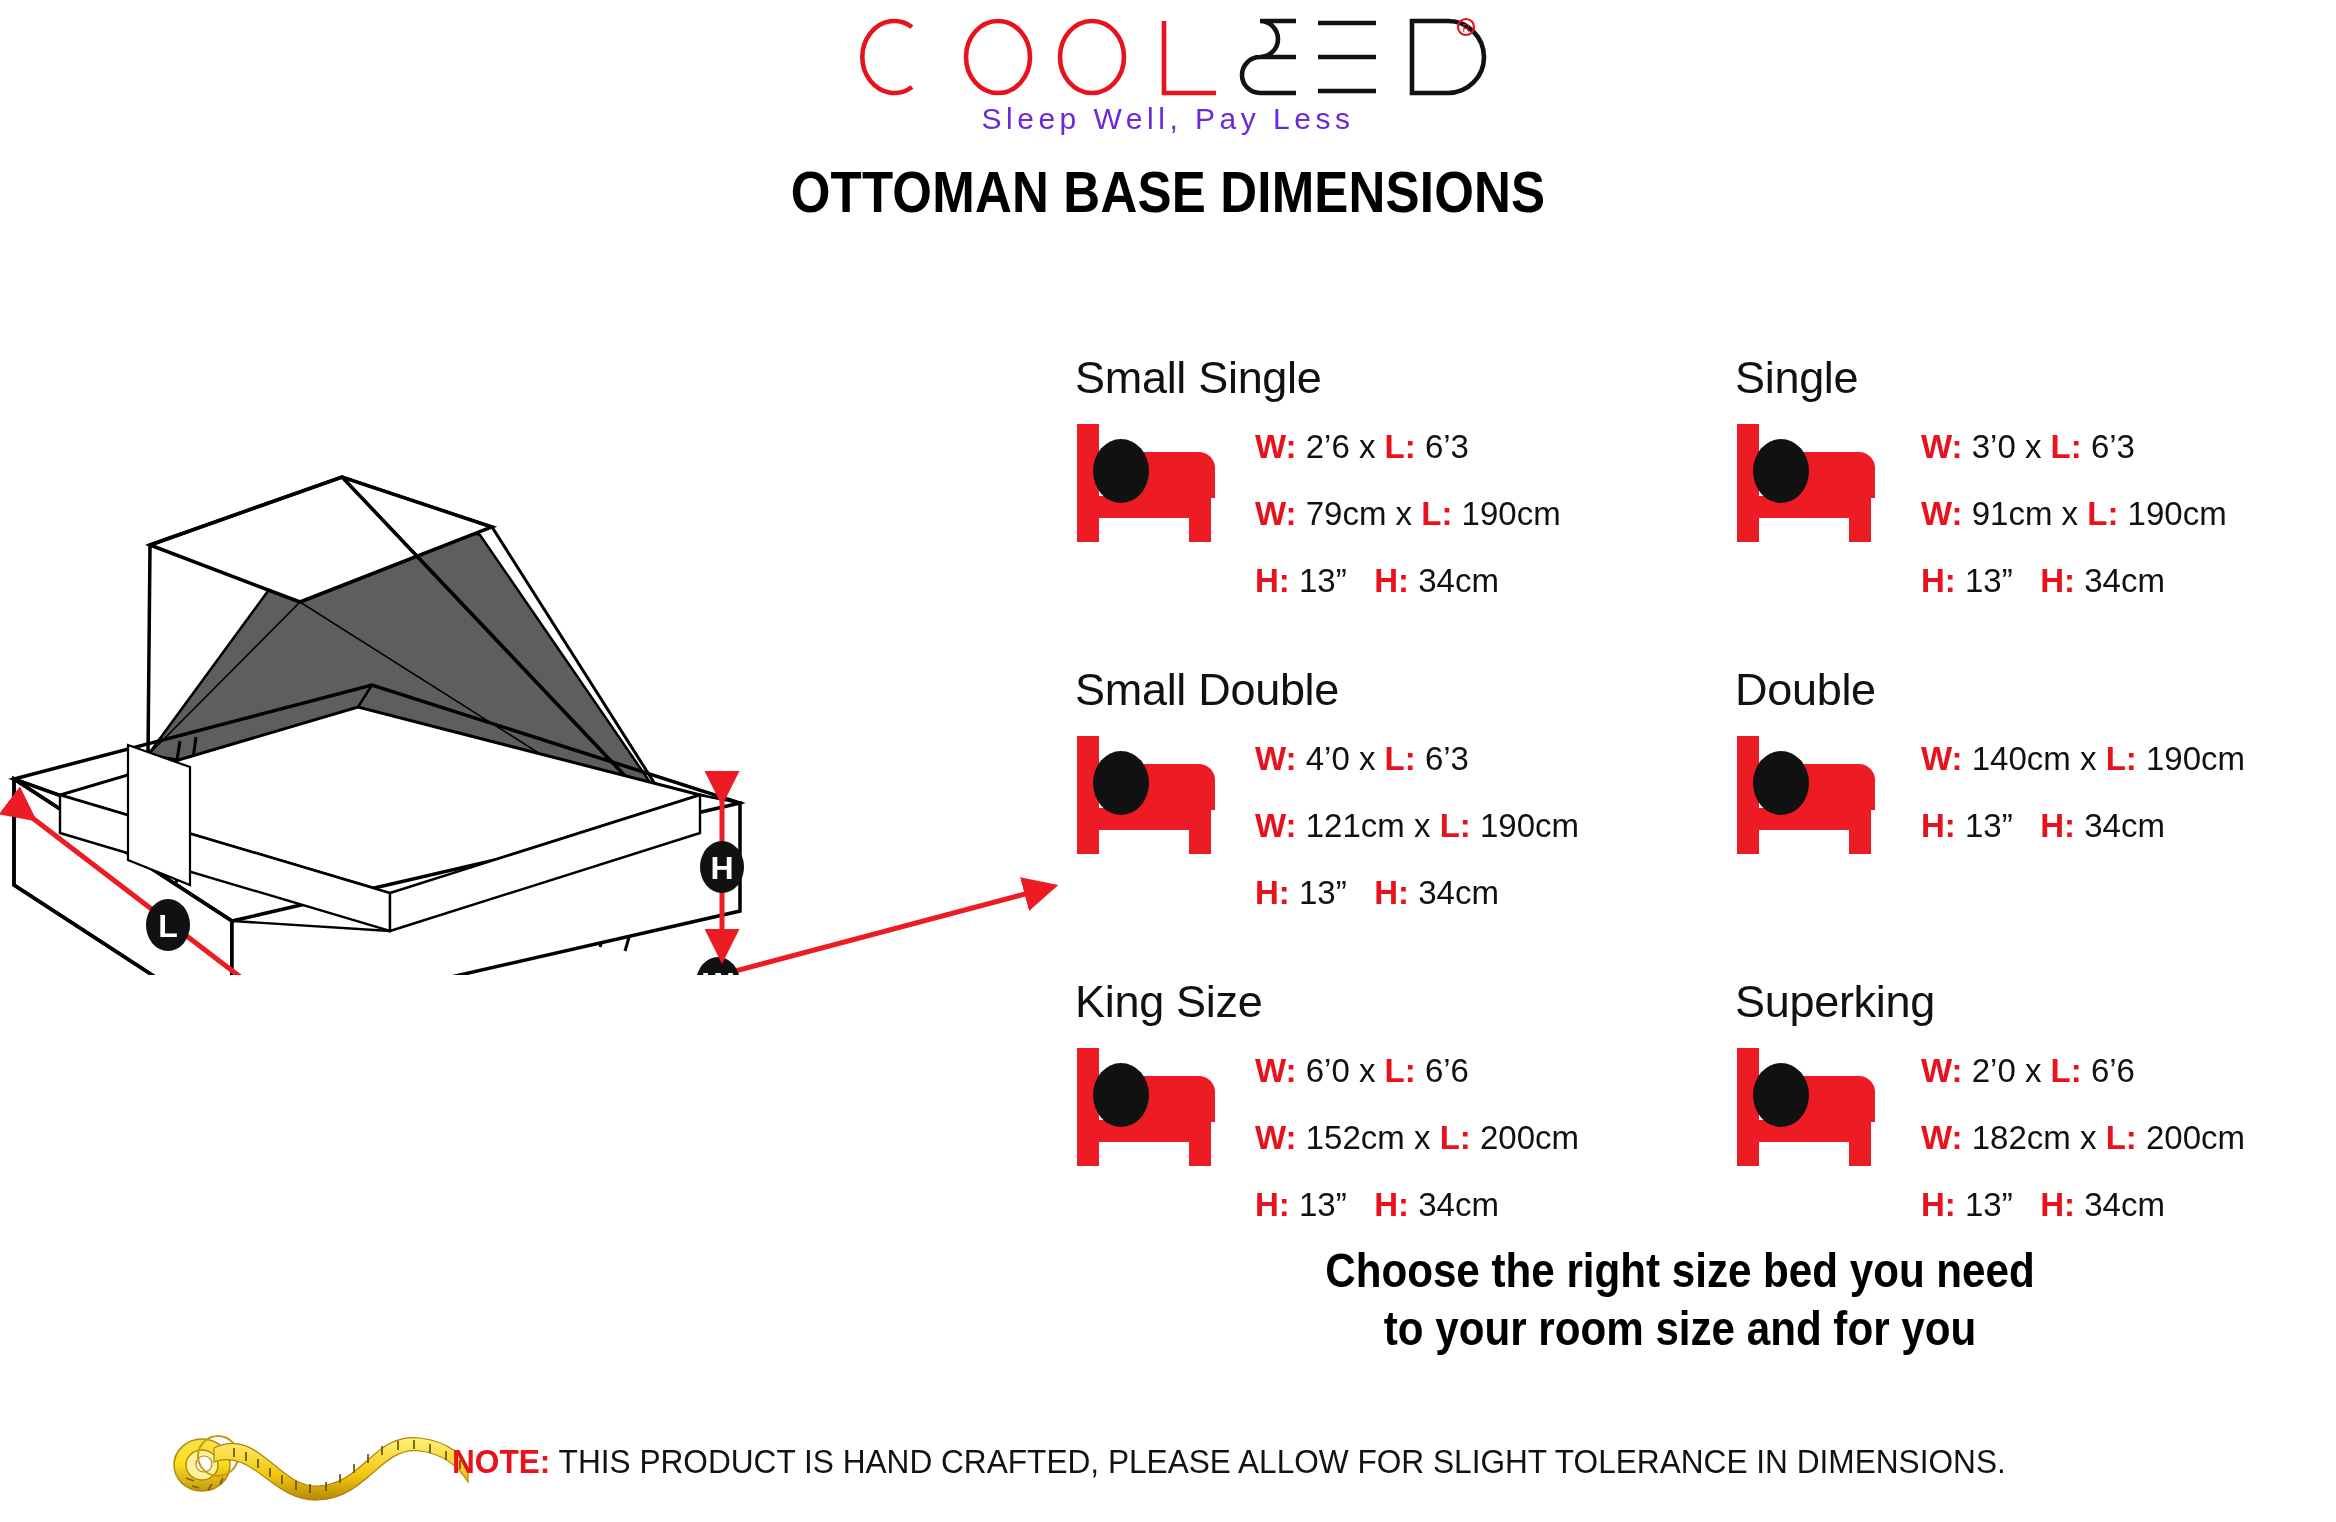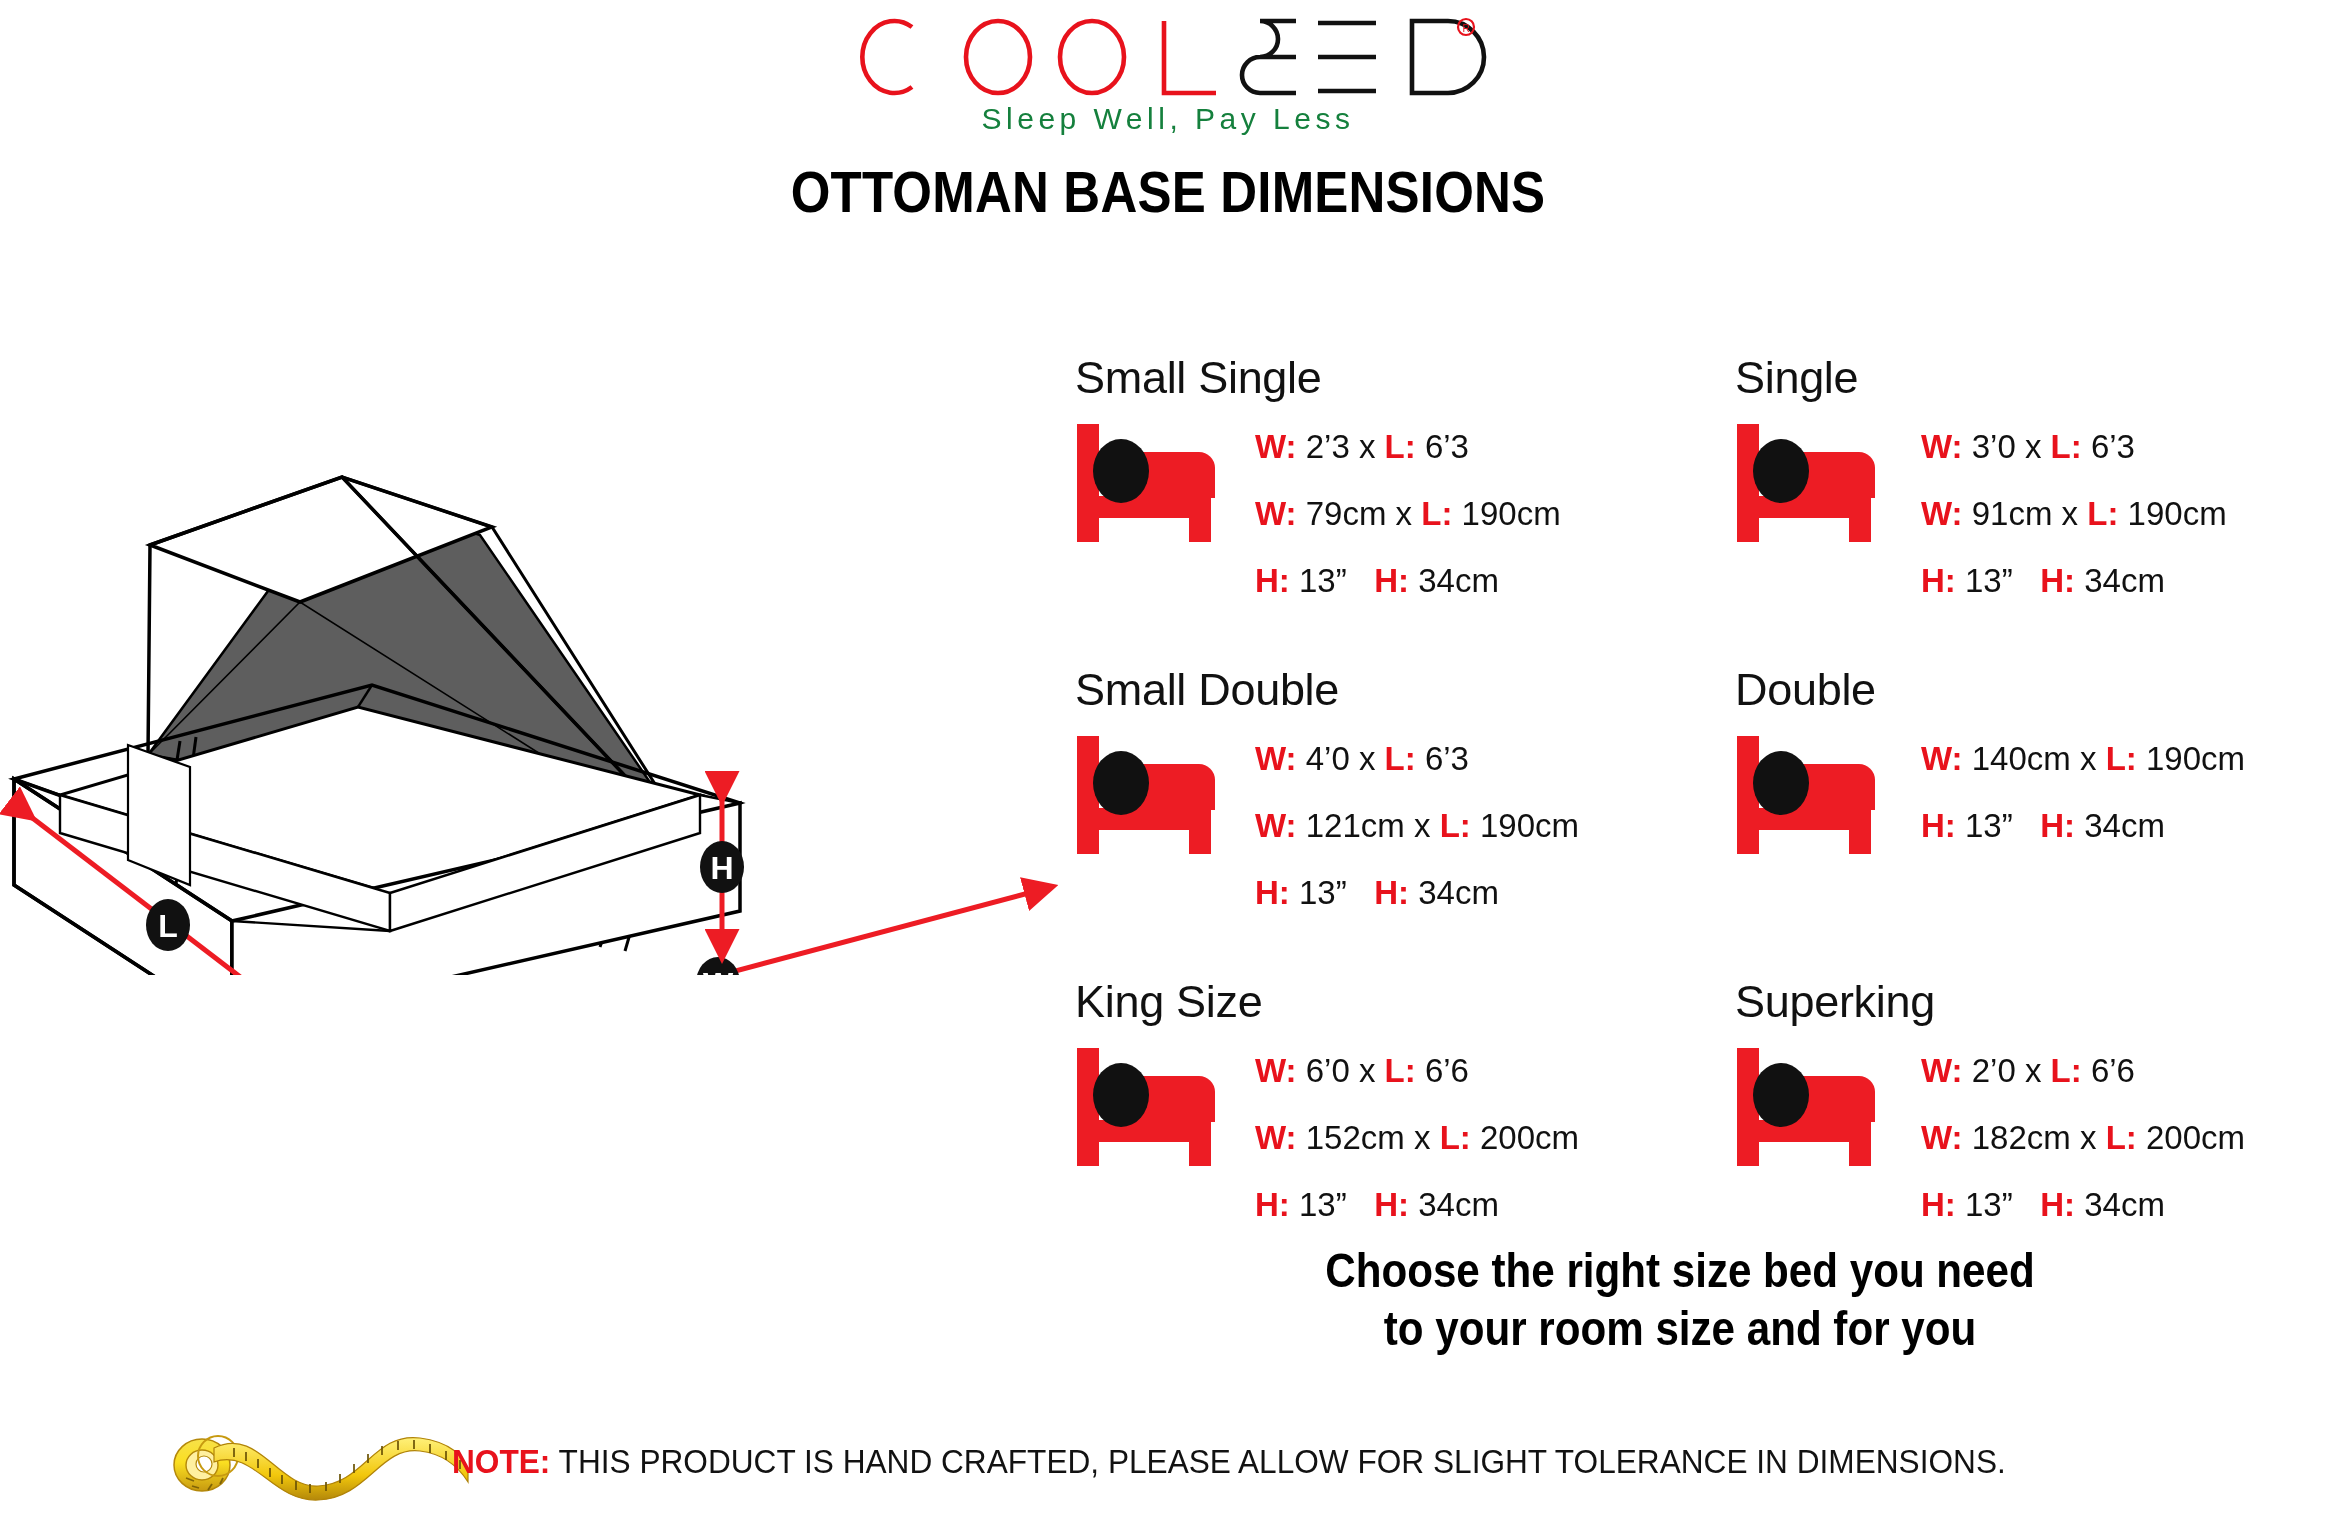--- a/index.html
+++ b/index.html
@@ -28,21 +28,21 @@
     margin-top: 14px;
     height: 84px;
     line-height: 84px;
     position: relative;
     display: block;
   }
   #brand-logo svg { display: inline-block; vertical-align: middle; }
   #brand-tagline {
     font-size: 30px;
     letter-spacing: 4.5px;
-    color: #15803d;
+    color: #6d28d9;
     font-weight: 400;
     margin-top: 4px;
   }
   #page-title {
     margin-top: 22px;
     font-size: 58px;
     font-weight: bold;
     letter-spacing: 0.2px;
     color: #000;
     font-family: "Liberation Sans Narrow", "Liberation Sans", sans-serif;
@@ -264,21 +264,21 @@
           <rect x="2" y="78" width="134" height="22" fill="#ED1C24"></rect>
           <rect x="2" y="96" width="22" height="28" fill="#ED1C24"></rect>
           <rect x="114" y="96" width="22" height="28" fill="#ED1C24"></rect>
           <path d="M 62 34 L 124 34 A 16 16 0 0 1 140 50 L 140 80 L 62 80 Z" fill="#ED1C24"></path>
           <ellipse cx="46" cy="53" rx="28" ry="32" fill="#111111"></ellipse>
         </svg>
       </span>
       <span class="size-specs">
         <div class="spec-line">
           <span class="spec-key">W:</span>
-          <span>2’3</span>
+          <span>2’6</span>
           <span>x</span>
           <span class="spec-key">L:</span>
           <span>6’3</span>
         </div>
         <div class="spec-line">
           <span class="spec-key">W:</span>
           <span>79cm</span>
           <span>x</span>
           <span class="spec-key">L:</span>
           <span>190cm</span>

